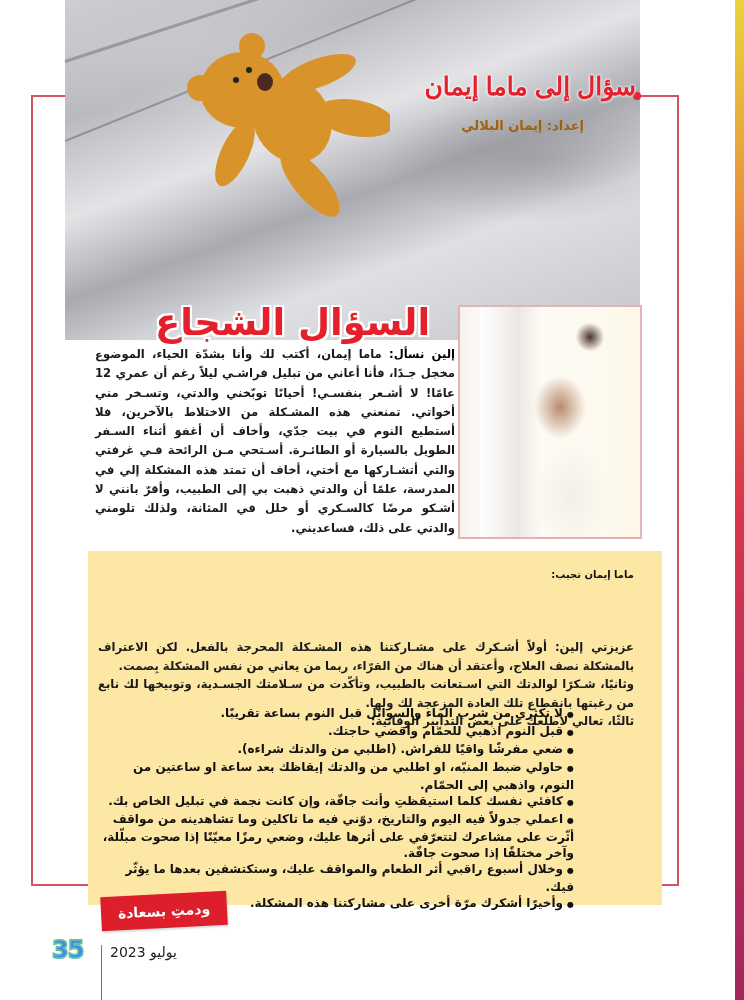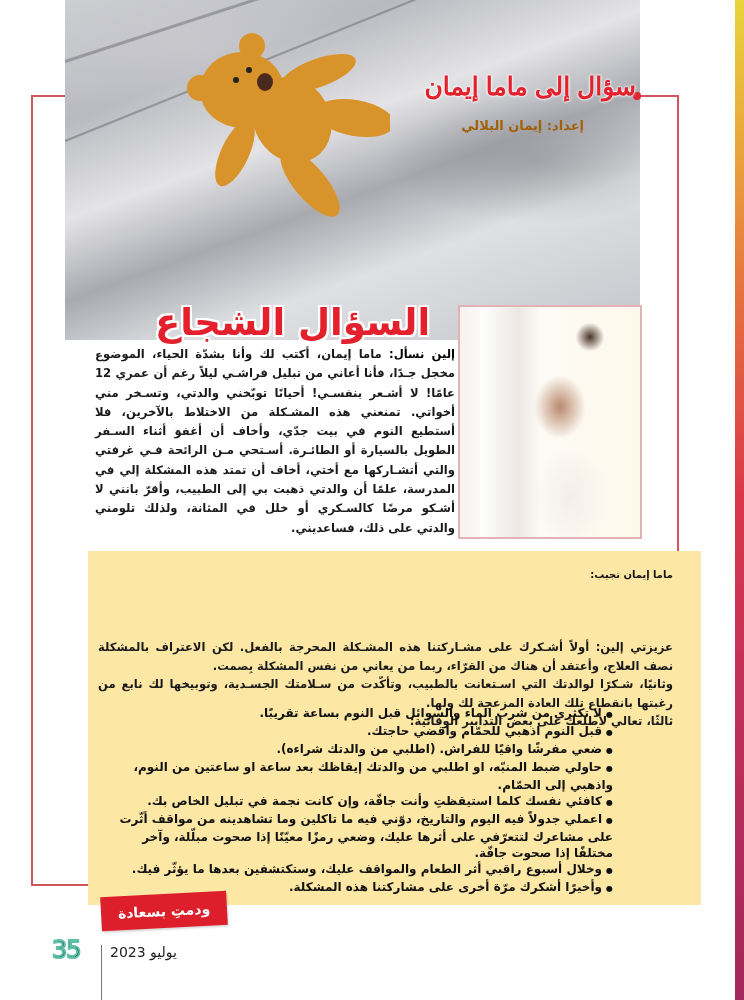--- a/index.html
+++ b/index.html
@@ -55,43 +55,43 @@
       radial-gradient(ellipse 50px 70px at 110px 190px,#f3eee9,transparent 75%),
       linear-gradient(90deg,#f6f2ee 0%,#ffffff 20%,#e9e4df 30%,#fdfbf5 45%,#fdf8ea 100%);
   }
   .girl-pillar { position:absolute; left:20px; top:0; width:40px; height:100%; background:linear-gradient(90deg,#ffffff,#ebe6e2); }
   .question {
     position:absolute; left:95px; top:345px; width:360px; direction:rtl; text-align:justify;
     font-size:11.6px; line-height:19.3px; color:#1a1a1a; font-weight:bold;
   }
   .question .lead { font-weight:bold; color:#000; }
   .answer-box {
-    position:absolute; left:88px; top:551px; width:574px; height:354px; background:#fde7a4;padding-left:39px;
+    position:absolute; left:88px; top:551px; width:574px; height:354px; background:#fde7a4;
   }
   .answer-heading {
     position:absolute; right:28px; top:18px; direction:rtl; font-size:10px; font-weight:bold; color:#111;
   }
   .answer-para {
     position:absolute; left:10px; right:28px; direction:rtl; text-align:justify;
     font-size:11.6px; line-height:18.5px; color:#1a1a1a; font-weight:bold;
   }
   .answer-para.p1 { top:43px;margin-top:44px; }
   .tips {
     position:absolute; left:12px; right:88px; top:154px; direction:rtl; margin:0; padding:0; list-style:none;
     font-size:12px; line-height:16px; color:#111; font-weight:bold;
   }
   .tips li::before { content:"\25CF"; margin-left:4px; font-size:8px; }
   .signoff {
     position:absolute; left:101px; top:894px; width:126px; height:34px; background:#dd1f2b;
     transform:rotate(-3deg); color:#fff; font-weight:bold; font-size:14px; text-align:center; line-height:34px; direction:rtl;
     box-shadow:1px 2px 2px rgba(0,0,0,.15);
   }
   .page-number {
-    position:absolute; left:52px; top:936px; font-size:24px; font-weight:normal;
-    color:#0f172a; -webkit-text-stroke:2px #5fbfa8; letter-spacing:-1px;
+    position:absolute; left:52px; top:936px; font-size:24px; font-weight:bold;
+    color:#3b82f6; -webkit-text-stroke:2px #5fbfa8; letter-spacing:-1px;
     font-family:"DejaVu Sans", sans-serif;
   }
   .footer-divider { position:absolute; left:101px; top:945px; width:1px; height:55px; background:#777; }
   .issue-date {
     position:absolute; left:110px; top:944px; font-size:14px; color:#222; direction:rtl;
   }
 </style>
 </head>
 <body>
 

